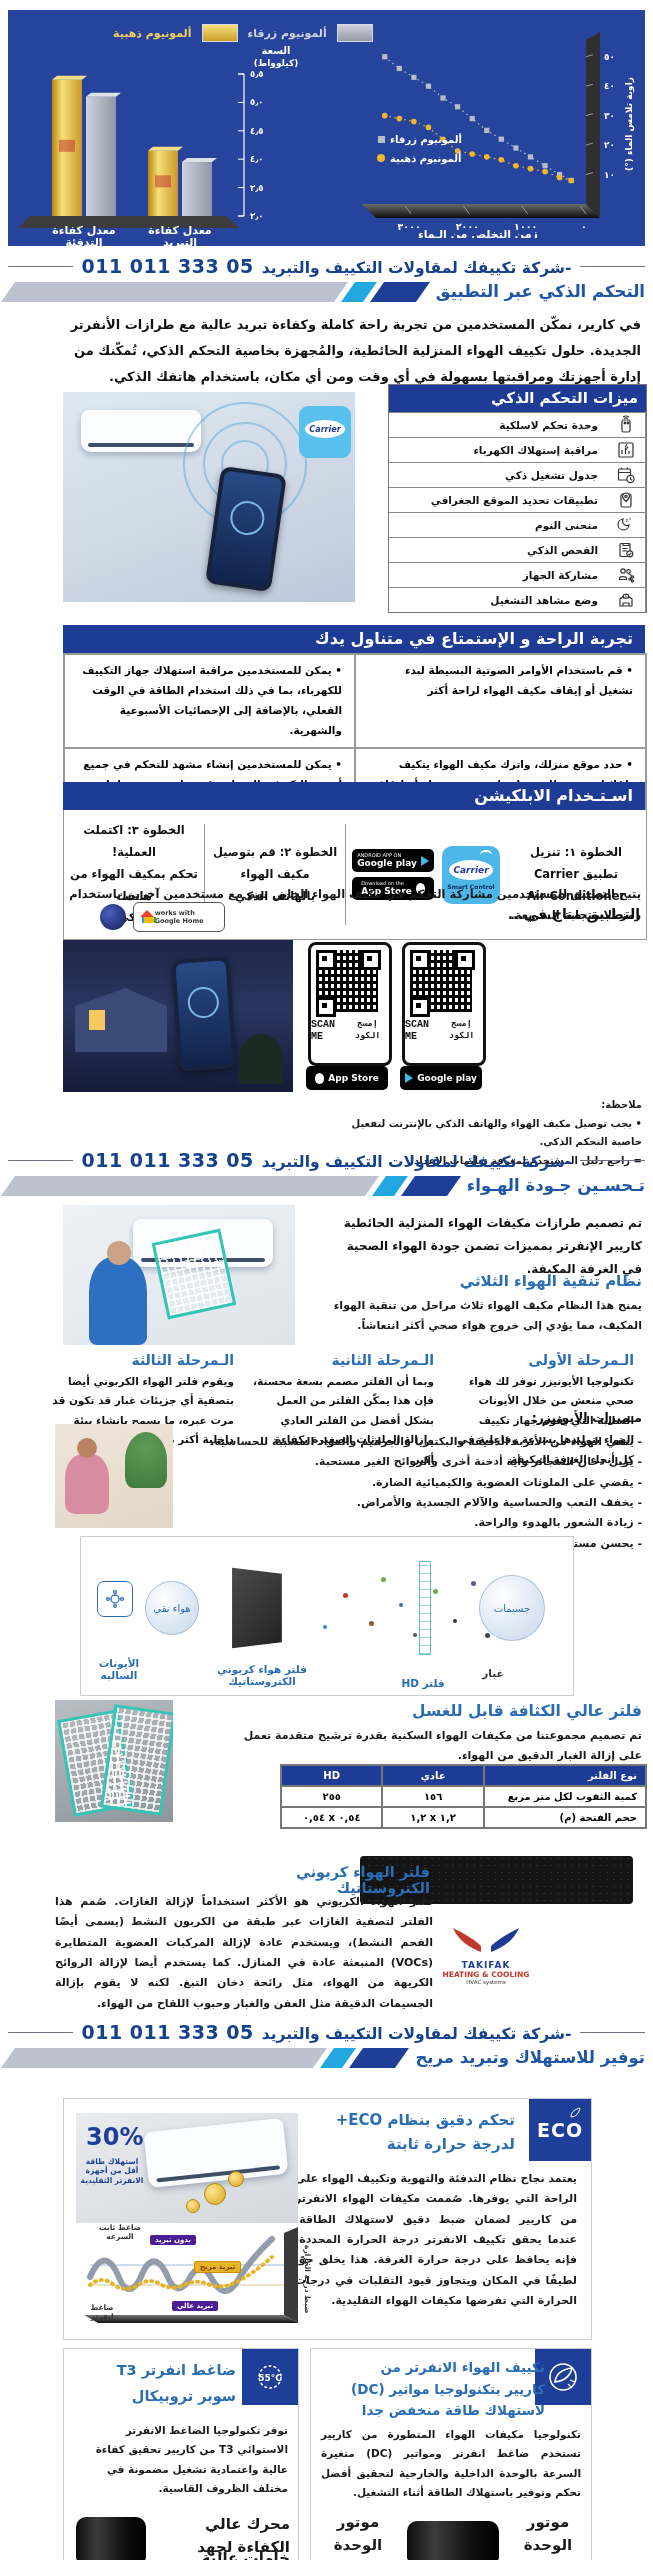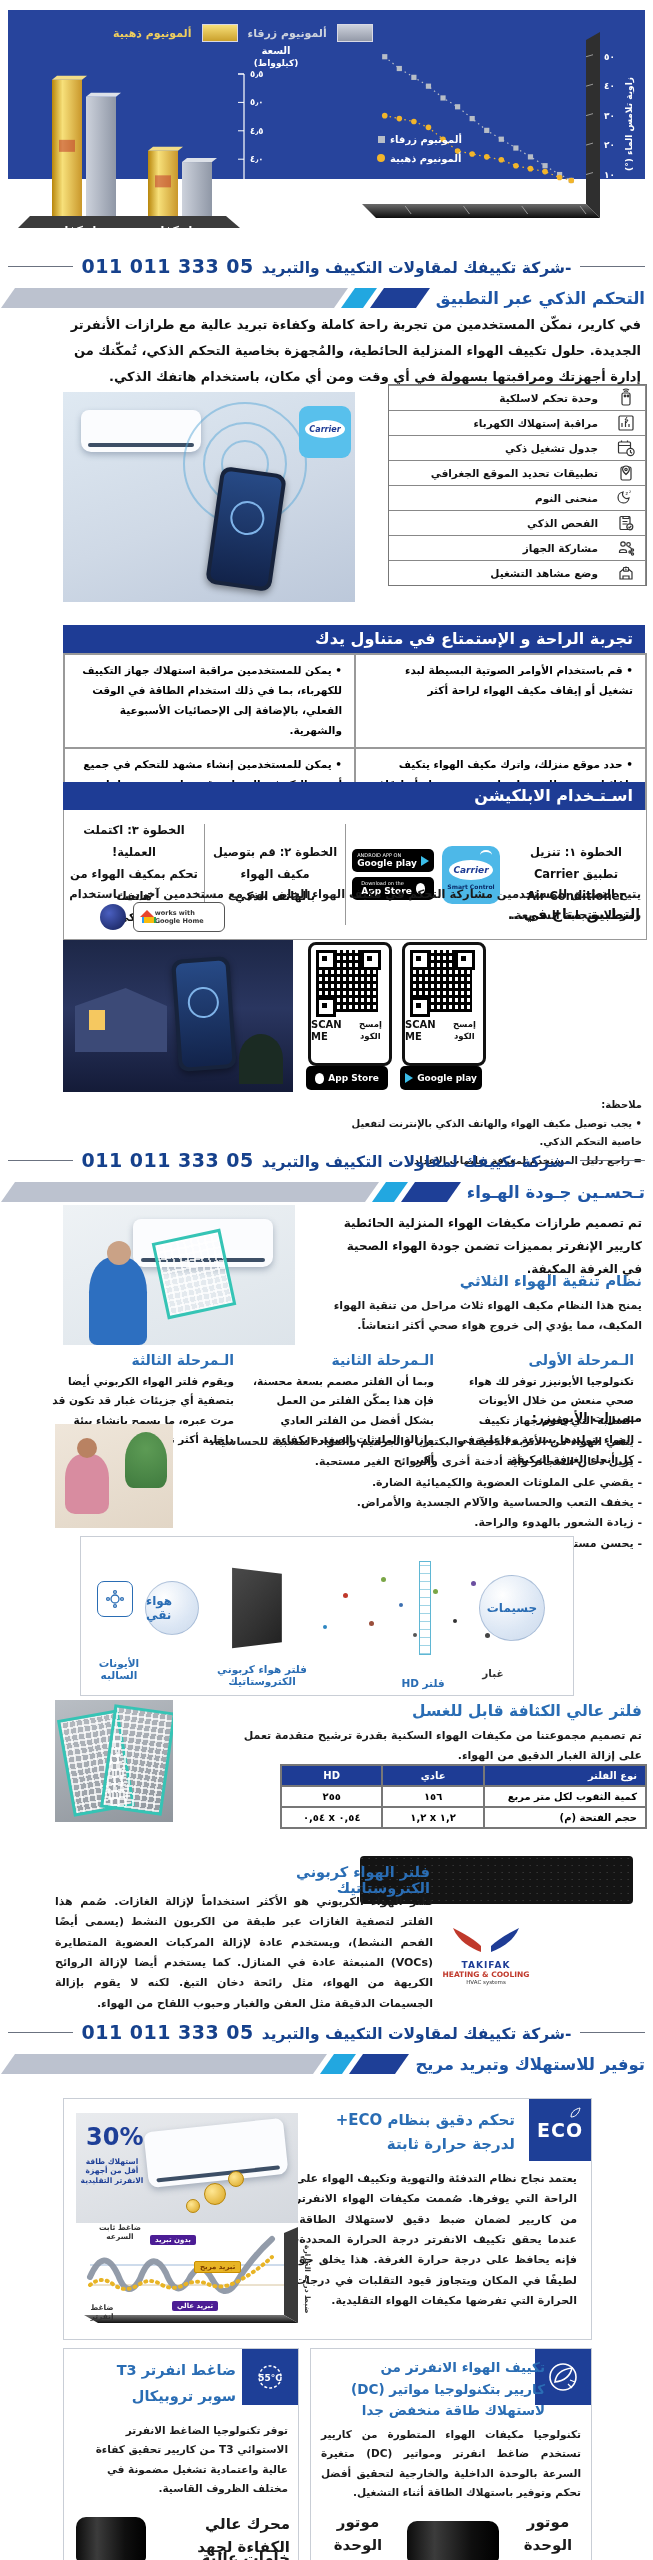--- a/index.html
+++ b/index.html
@@ -1,37 +1,37 @@
 <!DOCTYPE html>
 <html lang="ar"><head>
 <meta charset="utf-8">
 <style>
   html,body{margin:0;padding:0;background:#fff;}
   body{font-family:"DejaVu Sans",sans-serif;}
   #page{position:relative;width:653px;height:2560px;background:#fff;overflow:hidden;direction:ltr;}
   .ar{direction:rtl;}
   .abs{position:absolute;}
   
-  .hero{position:absolute;left:8px;top:10px;width:637px;height:169px;background:#27449c;}
+  .hero{position:absolute;left:8px;top:10px;width:637px;height:236px;background:#27449c;}
   .hero-legend{position:absolute;left:105px;top:14px;display:flex;align-items:center;gap:10px;color:#f4d264;font-size:11px;font-weight:700;}
   .hero-legend .lbl{color:#f0cf5e;}
   .sw{width:34px;height:16px;display:inline-block;border:1px solid #d9d9e5;}
   .sw.gold{background:linear-gradient(180deg,#f7e07a,#caa02c);}
   .sw.gray{background:linear-gradient(180deg,#cdd2dc,#949aa8);}
   .chart{position:absolute;}
   #bar-chart{left:6px;top:28px;width:318px;height:208px;}
   #scatter-chart{left:340px;top:14px;width:292px;height:214px;}
   
   .divider{position:absolute;left:8px;width:637px;}
   .div-line{display:flex;align-items:center;gap:8px;height:28px;}
   .div-line .rule{flex:1;border-top:1.5px solid #6b7280;}
   .div-title{display:flex;direction:rtl;align-items:baseline;gap:8px;white-space:nowrap;}
   .div-company{color:#16418c;font-size:15.5px;font-weight:700;}
   .div-phone{color:#16418c;font-size:19px;font-weight:700;direction:ltr;letter-spacing:.5px;}
-  .ribbon{display:flex;align-items:flex-end;direction:ltr;height:26px;margin-top:2px;gap:7px;}
+  .ribbon{display:flex;align-items:flex-start;direction:ltr;height:26px;margin-top:2px;gap:7px;}
   .p-gray{flex:1;height:20px;background:#bcc2cf;transform:skewX(-35deg);}
   .p-cyan{width:22px;height:20px;background:#22a7e0;transform:skewX(-35deg);}
   .p-blue{width:46px;height:20px;background:#1e3f97;transform:skewX(-35deg);}
   .ribbon-text{color:#1e55a5;font-size:16.5px;font-weight:700;direction:rtl;padding-left:6px;white-space:nowrap;}
   
   .para{color:#111;font-size:13px;font-weight:700;line-height:2;text-align:right;}
   .h-blue{color:#2a6db4;font-size:15px;font-weight:700;text-align:right;}
   .small-b{font-size:11px;font-weight:700;color:#1a1a1a;line-height:1.85;text-align:right;}
   
   .ftable{position:absolute;left:388px;top:384px;width:257px;border:1px solid #777;background:#fff;}
@@ -53,21 +53,21 @@
   .apple-dot{width:9px;height:11px;background:#fff;border-radius:50% 50% 46% 46%;}
   .carrier-badge{width:58px;height:58px;background:#4db8e8;border-radius:10px;position:relative;display:flex;flex-direction:column;align-items:center;justify-content:center;}
   .carrier-oval{background:#fff;border-radius:50%;width:44px;height:20px;display:flex;align-items:center;justify-content:center;color:#1e3c95;font-size:9px;font-style:italic;font-weight:700;}
   .carrier-sub{font-size:6px;color:#0b2d6b;font-weight:700;margin-top:3px;}
   .wifi-arc{position:absolute;top:4px;right:8px;width:12px;height:8px;border-top:2px solid #fff;border-radius:50%;}
   
   .qr-box{position:absolute;width:78px;height:118px;border:3px solid #111;border-radius:8px;background:#fff;}
   .qr-pattern{position:absolute;left:5px;top:5px;width:62px;height:62px;background-image:repeating-linear-gradient(0deg,#000 0 3px,transparent 3px 7px),repeating-linear-gradient(90deg,#000 0 3px,#fff 3px 6px);}
   .finder{position:absolute;width:14px;height:14px;border:3px solid #000;background:#fff;}
   .finder i{position:absolute;left:3px;top:3px;width:5px;height:5px;background:#000;display:block;}
-  .qr-cap{position:absolute;left:0;right:0;top:74px;display:flex;justify-content:space-around;align-items:center;font-weight:700;}
+  .qr-cap{position:absolute;left:0;right:0;top:74px;display:flex;justify-content:space-around;align-items:center;font-weight:700;font-family:Liberation Mono, monospace;}
   .scanme{font-size:10px;line-height:1.15;color:#111;}
   .imsah{font-size:8.5px;color:#111;direction:rtl;text-align:center;line-height:1.3;}
   .store-sm{position:absolute;width:82px;height:24px;background:#000;border-radius:5px;color:#fff;display:flex;align-items:center;justify-content:center;gap:4px;font-size:9px;font-weight:700;}
   .gh-badge{position:absolute;width:92px;height:30px;border:1.5px solid #555;border-radius:6px;background:#fff;display:flex;align-items:center;gap:5px;padding:0 6px;box-sizing:border-box;}
   .gh-house{width:14px;height:14px;position:relative;}
   .gh-house .roof{position:absolute;top:0;left:0;width:0;height:0;border-left:7px solid transparent;border-right:7px solid transparent;border-bottom:7px solid #e8452c;}
   .gh-house .base{position:absolute;top:7px;left:2px;width:10px;height:6px;background:#f9bb0e;border-left:2px solid #2b9ff3;border-right:2px solid #31a352;}
   .gh-text{font-size:6.5px;line-height:1.25;color:#333;font-weight:700;}
   .alexa{position:absolute;width:26px;height:26px;border-radius:50%;background:radial-gradient(circle at 35% 35%,#4a5fc0,#121d52);}
   
@@ -89,21 +89,21 @@
   .ph-eco-ac{left:75px;top:2112px;width:222px;height:118px;background:linear-gradient(160deg,#e9ebee,#d4d8de);}
   .coin{position:absolute;border-radius:50%;background:radial-gradient(circle at 35% 35%,#ffe793,#d9a420);border:1px solid #b8860b;}
   .ph-comp{position:absolute;background:linear-gradient(90deg,#0c0c0c,#3c3c3c 30%,#0f0f0f 70%,#000);border-radius:10px 10px 4px 4px;}
   
   .stage{position:absolute;width:182px;}
   .stage .st-t{color:#2a6db4;font-size:14px;font-weight:700;text-align:right;direction:rtl;margin-bottom:4px;}
   .stage .st-x{font-size:10.5px;font-weight:700;line-height:1.85;text-align:right;direction:rtl;color:#111;}
   
   .diagram{position:absolute;left:80px;top:1536px;width:492px;height:158px;border:1px solid #c9ced6;background:#fff;}
   .dg-lbl{position:absolute;color:#2a6db4;font-size:10.5px;font-weight:700;text-align:center;direction:rtl;}
-  .bubble{position:absolute;border-radius:50%;background:radial-gradient(circle at 35% 30%,rgba(255,255,255,.95),rgba(190,210,235,.55) 60%,rgba(140,170,210,.45));border:1px solid rgba(120,150,190,.5);display:flex;align-items:center;justify-content:center;color:#2a6db4;font-weight:700;font-size:12px;direction:rtl;text-align:left;}
+  .bubble{position:absolute;border-radius:50%;background:radial-gradient(circle at 35% 30%,rgba(255,255,255,.95),rgba(190,210,235,.55) 60%,rgba(140,170,210,.45));border:1px solid rgba(120,150,190,.5);display:flex;align-items:center;justify-content:center;color:#2a6db4;font-weight:400;font-size:10px;direction:rtl;text-align:left;}
   .carbon-panel{position:absolute;width:56px;height:74px;background:linear-gradient(135deg,#4a4a4a,#222);transform:perspective(160px) rotateY(28deg);}
   .mesh-panel{position:absolute;width:10px;height:92px;border:1px solid #5fb7d4;background-image:repeating-linear-gradient(0deg,rgba(95,183,212,.6) 0 1px,transparent 1px 8px);}
   .dots span{position:absolute;border-radius:50%;}
   .ion-ico{position:absolute;width:34px;height:34px;border:1.5px solid #2a6db4;border-radius:7px;display:flex;align-items:center;justify-content:center;}
   
   .hdtable{position:absolute;left:280px;top:1764px;width:365px;border:1px solid #777;direction:rtl;background:#fff;}
   .hdtable .r{display:grid;grid-template-columns:1.6fr 1fr 1fr;}
   .hdtable .hd{background:#1e3c95;color:#fff;}
   .hdtable .c{border:0.5px solid #777;padding:4px 8px;font-size:10px;font-weight:700;text-align:right;}
   .hdtable .num{text-align:center;direction:ltr;}
@@ -276,20 +276,21 @@
     <div class="phone" style="left:150px;top:78px;width:66px;height:118px;transform:rotate(8deg)">
       <div class="scr"></div>
         <div class="dial"></div>
     </div>
     <div class="abs" style="left:236px;top:14px;width:52px;height:52px;background:#58c0ec;border-radius:9px">
       <div style="background:#fff;border-radius:50%;width:40px;height:18px;margin:14px auto 0;display:flex;align-items:center;justify-content:center;color:#1e3c95;font-size:8px;font-style:italic;font-weight:700">Carrier</div>
     </div>
   </div>
 
   <div class="ftable ar">
+    <div class="fhead">ميزات التحكم الذكي</div>
     <div class="frow">
       <div class="fico">
           <svg width="20" height="20" viewBox="0 0 20 20" fill="none" stroke="#333" stroke-width="1.2">
             <rect x="6" y="5" width="8" height="12" rx="1.5"></rect>
             <circle cx="9" cy="8" r="0.8" fill="#333"></circle>
             <circle cx="12" cy="8" r="0.8" fill="#333"></circle>
             <path d="M7 2 q3 -2 6 0 M8 3.6 q2 -1.3 4 0"></path>
           </svg>
         </div>
       <div class="flbl">وحدة تحكم لاسلكية</div>

